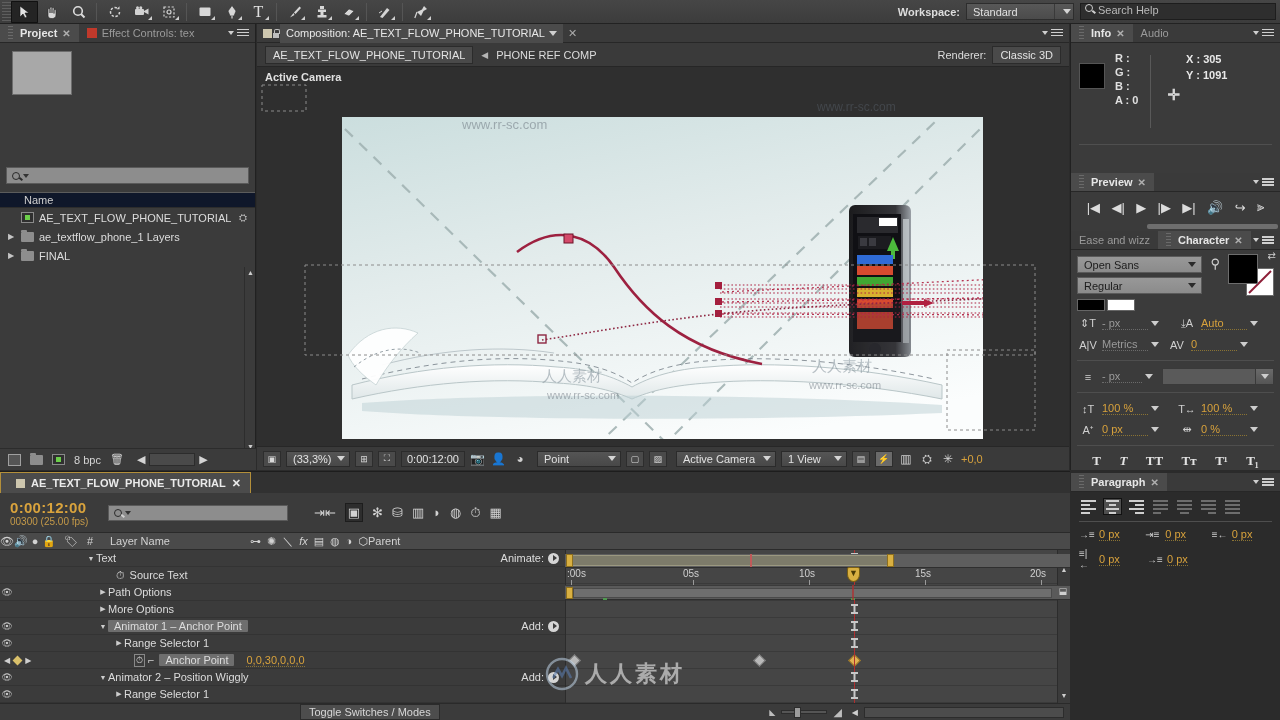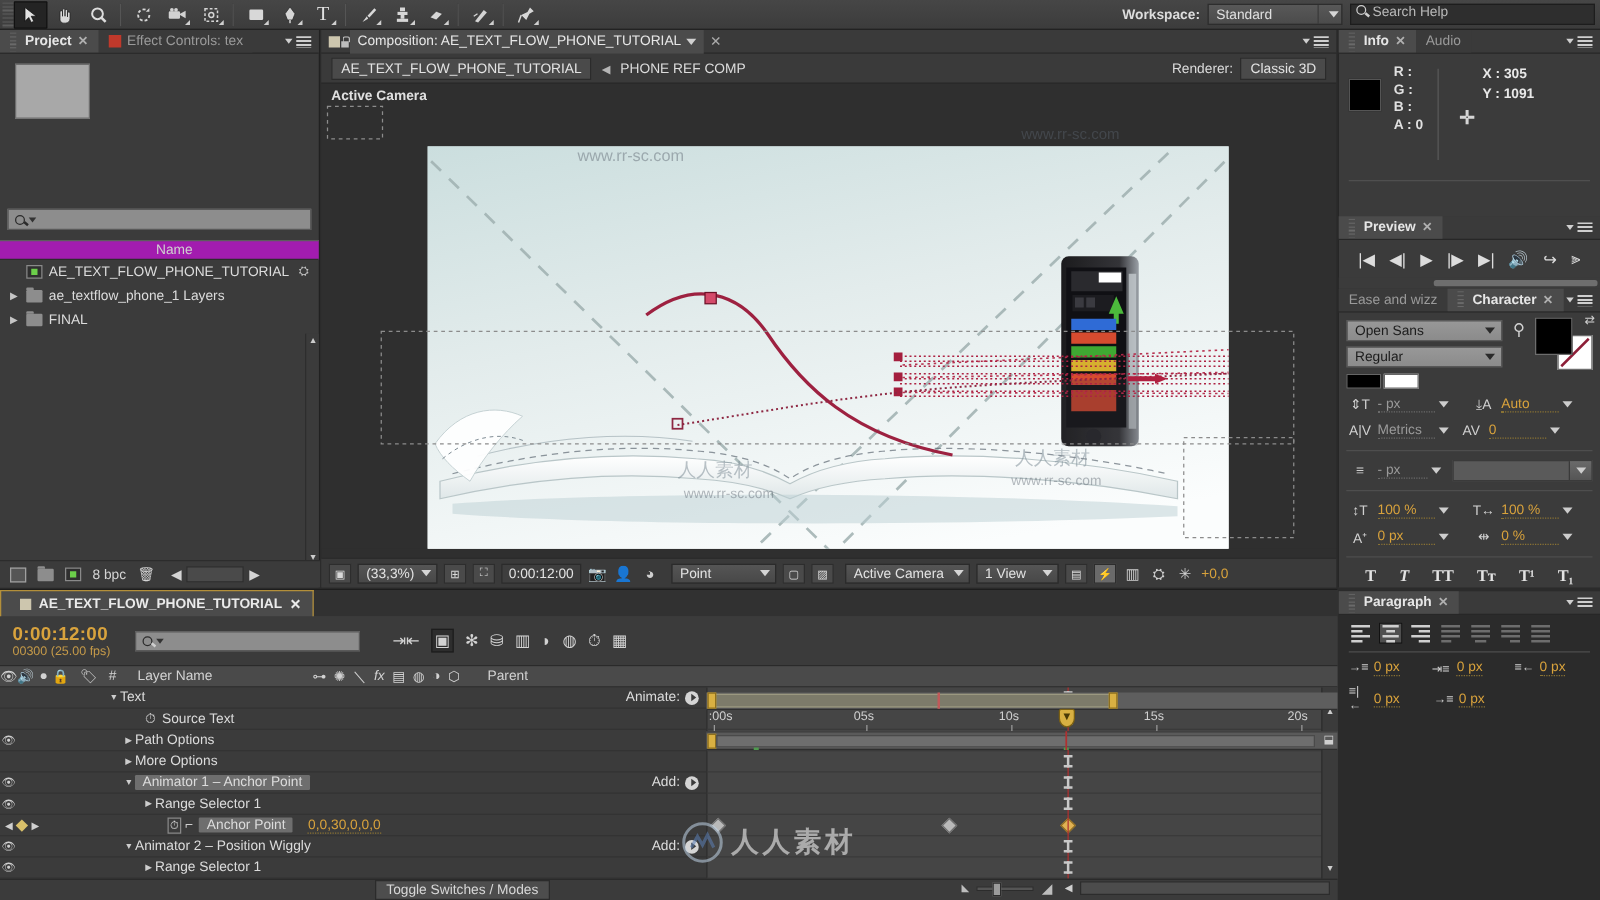--- a/index.html
+++ b/index.html
@@ -67,23 +67,23 @@
     background:#3b3b3b; border-right:1px solid #212121; }
   .proj-thumbarea{ height:72px; padding:8px 0 0 12px; }
   .proj-thumb{ width:60px; height:44px; background:#a8a8a8; border:1px solid #6d6d6d; }
   .proj-blank{ height:52px; }
   .proj-search{ margin:0 6px; height:17px; background:#8d8d8d; border:1px solid #5a5a5a;
     display:flex; align-items:center; gap:3px; padding-left:5px; }
   .proj-search .mag{ border-color:#2b2b2b; }
   .proj-search .mag:after{ background:#2b2b2b; }
   .proj-search .ar{ border-left:3px solid transparent; border-right:3px solid transparent;
     border-top:4px solid #333; }
-  .proj-colhdr{ margin-top:8px; height:16px; background:#a21caf; border-top:1px solid #5c5c5c;
+  .proj-colhdr{ margin-top:8px; height:16px; background:#0f172a; border-top:1px solid #5c5c5c;
     border-bottom:1px solid #2c2c2c; display:flex; align-items:center; color:#cfcfcf;
-    font-size:11px;justify-content:center; }
+    font-size:11px; }
   .proj-colhdr span{ padding-left:24px; }
   .proj-list{ position:relative; }
   .prow{ height:19px; display:flex; align-items:center; gap:5px; padding-left:6px;
     color:#dcdcdc; font-size:11px; }
   .prow .tw{ width:10px; text-align:center; color:#c5c5c5; font-size:8px; }
   .ico-comp{ width:13px; height:11px; background:#2f2f2f; border:1px solid #8a8a8a;
     display:flex; align-items:center; justify-content:center; }
   .ico-comp i{ display:block; width:5px; height:5px; background:#6ccf4a; }
   .ico-folder{ width:13px; height:10px; background:#8d8d8d; border-radius:1px; position:relative;}
   .ico-folder:before{ content:""; position:absolute; top:-2px; left:0; width:6px; height:2px;
@@ -243,21 +243,21 @@
   .timeruler{ position:absolute; left:0; top:14px; width:505px; height:17px;
      color:#cfcfcf; font-size:10px; }
   .tick{ position:absolute; top:12px; width:1px; height:5px; background:#9a9a9a; }
   .tlabel{ position:absolute; top:0; font-size:10px; color:#d0d0d0; }
   .chiprow{ position:absolute; left:0; top:31px; width:505px; height:15px; background:#5a5a5a;
      border-top:1px solid #3b3b3b; border-bottom:1px solid #2e2e2e;}
   .cti{ position:absolute; top:-17px; width:13px; height:15px; background:#d9b042;
      border:1px solid #7a5f12; border-radius:2px 2px 50% 50%; display:flex; align-items:flex-start;
      justify-content:center; color:#4a3a06; font-size:9px; font-weight:bold; z-index:6;}
   .tl-foot{ position:absolute; left:0; bottom:0; width:1070px; height:17px; background:#3b3b3b;
-     border-top:1px solid #2a2a2a; display:flex; align-items:flex-start; }
+     border-top:1px solid #2a2a2a; display:flex; align-items:center; }
   .toggle-chip{ margin-left:300px; background:#4d4d4d; border:1px solid #2b2b2b; color:#d7d7d7;
      font-size:11px; padding:1px 8px; }
   .zoomslider{ margin-left:auto; display:flex; align-items:center; gap:6px; padding-right:6px; }
   .zs-track{ width:46px; height:4px; background:#555; border:1px solid #2c2c2c; position:relative;}
   .zs-knob{ position:absolute; left:12px; top:-4px; width:7px; height:11px; background:#9b9b9b;
      border:1px solid #2c2c2c; }
   .wm-dark{ position:absolute; color:rgba(90,100,110,.45); pointer-events:none; }
 </style>
 </head>
 <body>
@@ -915,21 +915,21 @@
       <span class="grp" style="margin-left:80px">
         <span>⊶</span>
         <span>✺</span>
         <span>＼</span>
         <span style="font-style:italic">fx</span>
         <span>▤</span>
         <span>◍</span>
         <span>◑</span>
         <span>⬡</span>
       </span>
-      <span style="margin-left:22px">Parent</span>
+      <span style="">Parent</span>
     </div>
 
     <div class="tl-body">
 
       <div class="layer-rows">
         <div class="lrow">
           <span class="eye"></span>
           <span style="width:72px"></span>
           <span class="tri">▼</span>
           <span>Text</span>

